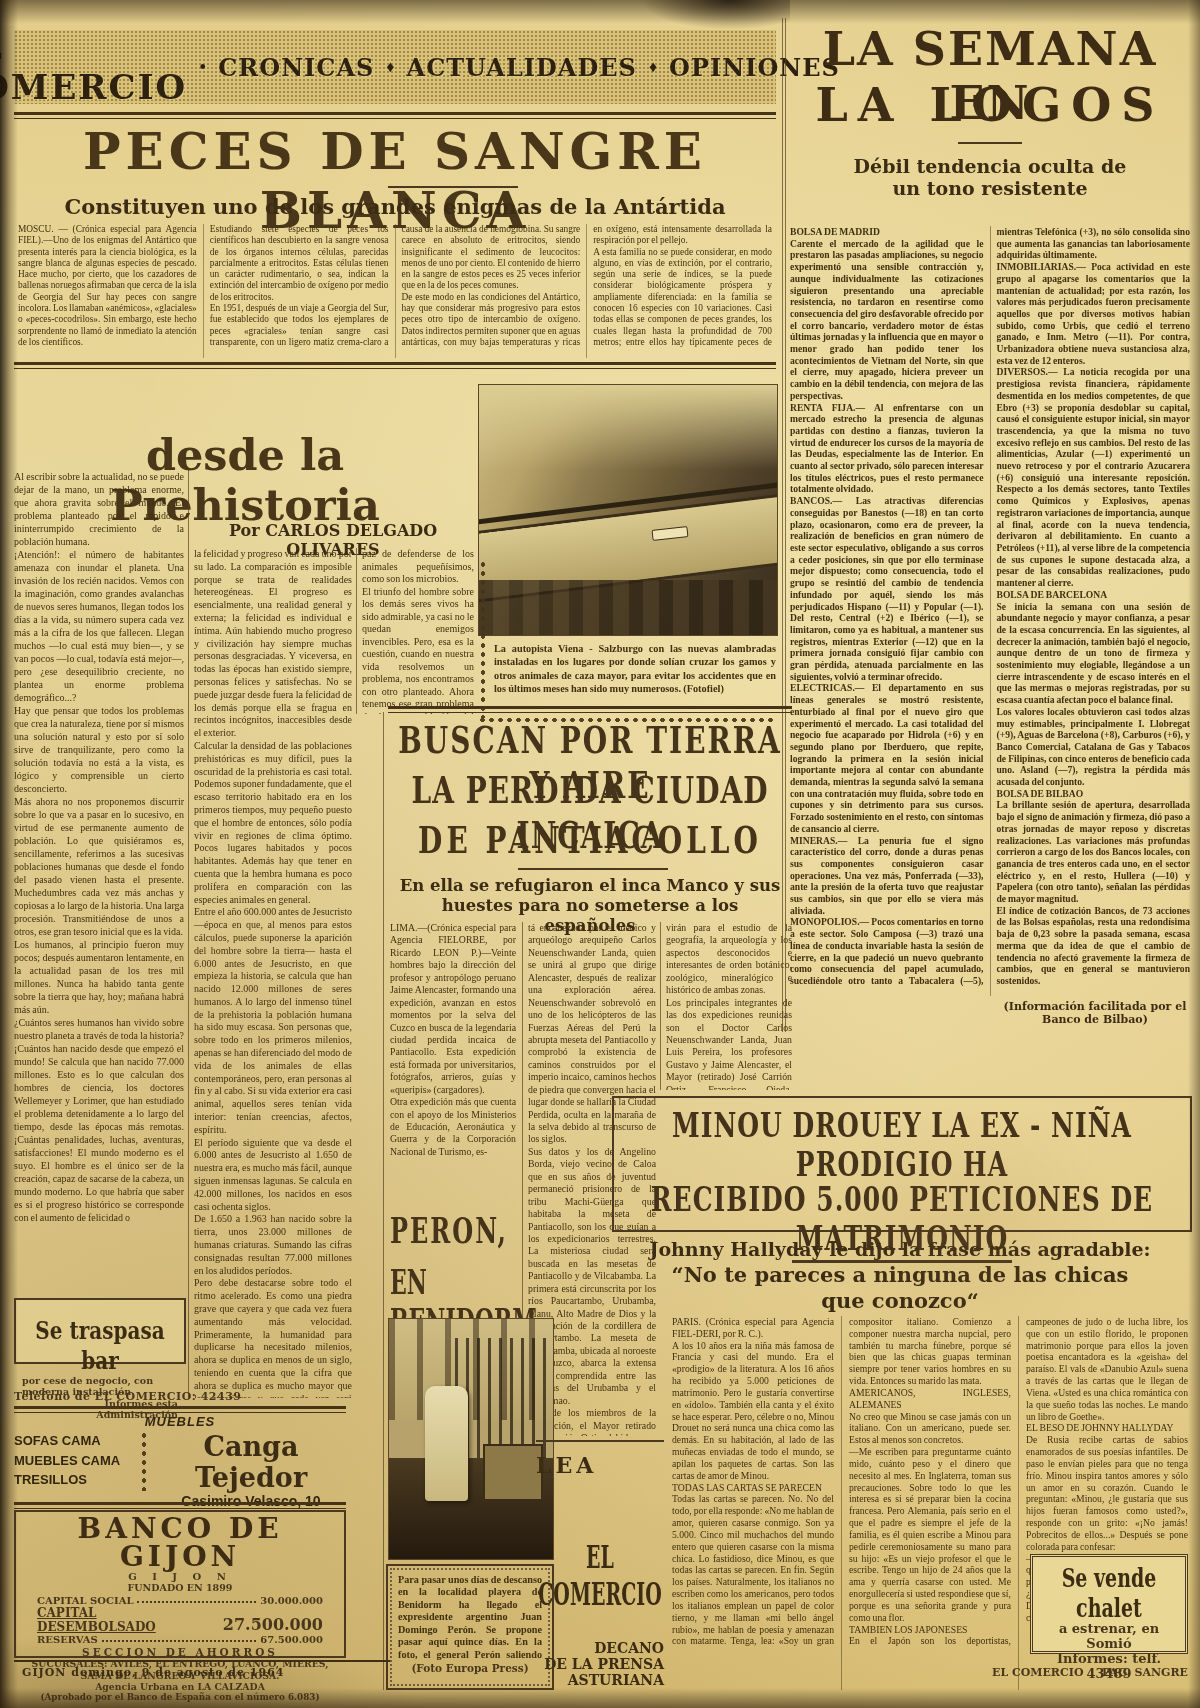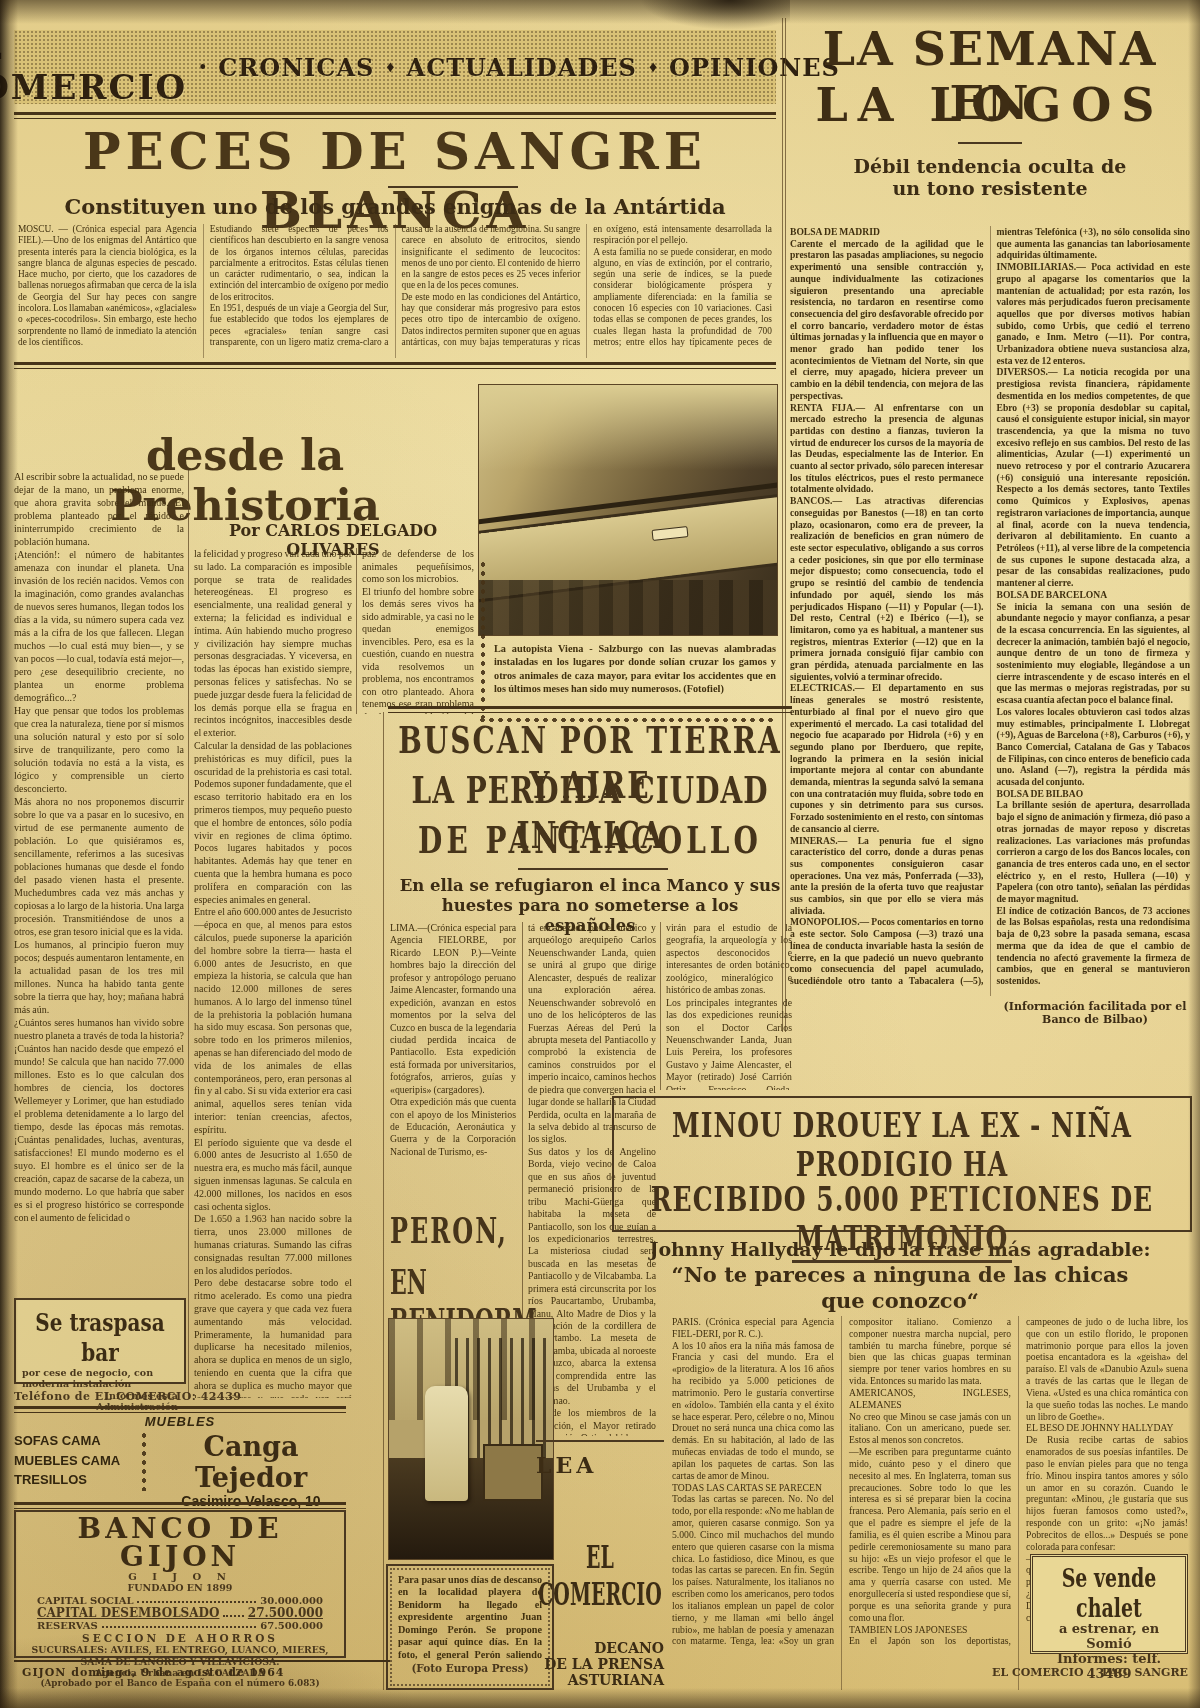--- a/index.html
+++ b/index.html
@@ -194,21 +194,21 @@
 No creo que Minou se case jamás con un italiano. Con un americano, puede ser. Estos al menos son concretos.
 —Me escriben para preguntarme cuánto mido, cuánto peso y el dinero que necesito al mes. En Inglaterra, toman sus precauciones. Sobre todo lo que les interesa es si sé preparar bien la cocina francesa. Pero Alemania, país serio en el que el padre es siempre el jefe de la familia, es él quien escribe a Minou para pedirle ceremoniosamente su mano para su hijo: «Es un viejo profesor el que le escribe. Tengo un hijo de 24 años que la ama y querría casarse con usted. Me enorgullecería si usted respondiese que sí, porque es una señorita grande y pura como una flor.
 TAMBIEN LOS JAPONESES
 En el Japón son los deportistas, campeones de judo o de lucha libre, los que con un estilo florido, le proponen matrimonio porque para ellos la joven poetisa encantadora es la «geisha» del paraíso. El vals de «Danubio Azul» suena a través de las cartas que le llegan de Viena. «Usted es una chica romántica con la que sueño todas las noches. Le mando un libro de Goethe».
 EL BESO DE JOHNNY HALLYDAY
 De Rusia recibe cartas de sabios enamorados de sus poesías infantiles. De paso le envían pieles para que no tenga frío. Minou inspira tantos amores y sólo un amor en su corazón. Cuando le preguntan: «Minou, ¿le gustaría que sus hijos fueran famosos como usted?», responde con un grito: «¡No jamás! Pobrecitos de ellos...» Después se pone colorada para confesar:
 —¿Sabe usted lo que más me gustaría? El que Johnny Hallyday me dijera: «Tú no te pareces a las chicas que yo conozco... ¿Quieres besarme?».
 Después de todo quizás Minou Drouet se convierta en una chica como las demás.</div>
   </div>
 
-  <div class="abs boxed" style="left:14px;top:1298px;width:172px;height:86px;padding:7px 6px;box-sizing:border-box;background:rgba(236,221,160,.5);">
+  <div class="abs boxed" style="left:14px;top:1298px;width:172px;height:66px;padding:15px 6px;box-sizing:border-box;background:rgba(236,221,160,.5);">
     <div class="headline ctr" style="font-size:20px;color:#3c2c14;">
       <span class="stretch" style="transform:scaleY(1.25);">Se traspasa bar</span>
     </div>
     <div class="headline" style="margin-top:12px;font-size:9.5px;line-height:1.2;">por cese de negocio, con moderna instalación</div>
     <div class="headline" style="font-size:9.5px;text-align:right;">Informes esta Administración</div>
   </div>
   <div class="abs headline" style="left:14px;top:1390px;width:230px;font-size:11px;letter-spacing:.5px;">Teléfono de EL COMERCIO: 42439</div>
 
   <div class="abs drule" style="left:14px;top:1406px;width:332px;"></div>
   <div class="abs" style="left:14px;top:1414px;width:332px;height:86px;">
@@ -234,21 +234,21 @@
     <div class="headline ctr" style="font-size:9.5px;">FUNDADO EN 1899</div>
     <div style="width:286px;margin:2px auto 0 auto;">
       <div class="row">
         <span class="headline" style="font-size:10px;">CAPITAL SOCIAL</span>
         <span class="leader"></span>
         <span class="headline" style="font-size:10px;">30.000.000</span>
       </div>
       <div class="row">
         <span class="headline" style="font-size:12px;text-decoration:underline;">CAPITAL DESEMBOLSADO</span>
         <span class="leader"></span>
-        <span class="headline" style="font-size:12px;text-decoration:underline;">27.500.000</span>
+        <span class="headline" style="font-size:16px;">27.500.000</span>
       </div>
       <div class="row">
         <span class="headline" style="font-size:10px;">RESERVAS</span>
         <span class="leader"></span>
         <span class="headline" style="font-size:10px;">67.500.000</span>
       </div>
     </div>
     <div class="headline ctr" style="font-size:10.5px;letter-spacing:3px;margin-top:1px;">SECCION  DE  AHORROS</div>
     <div class="headline ctr" style="font-size:9.3px;line-height:1.25;">SUCURSALES: AVILES, EL ENTREGO, LUANCO, MIERES, SAMA DE LANGREO Y VILLAVICIOSA.</div>
     <div class="headline ctr" style="font-size:9.3px;">Agencia Urbana en LA CALZADA</div>

